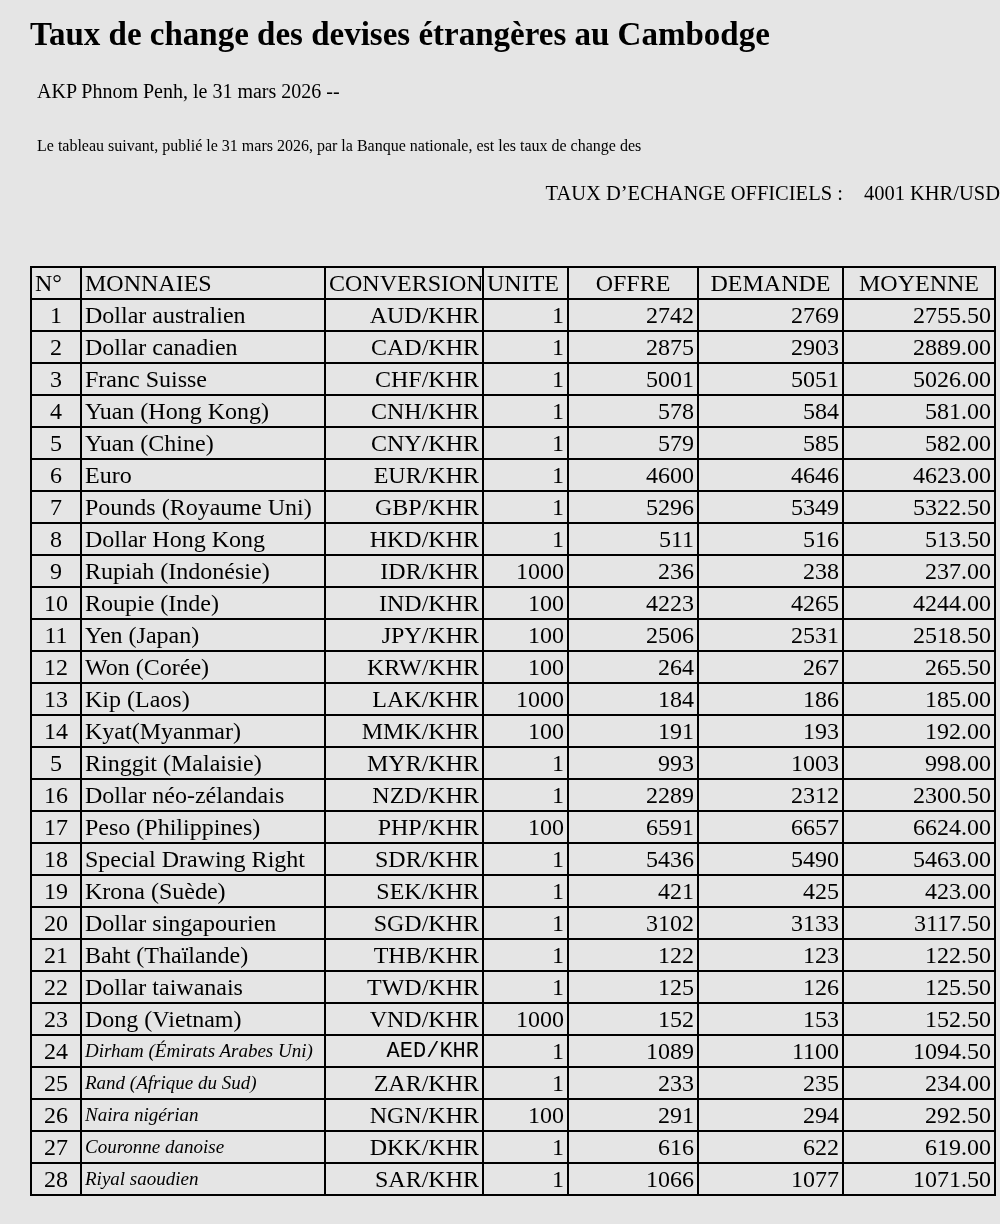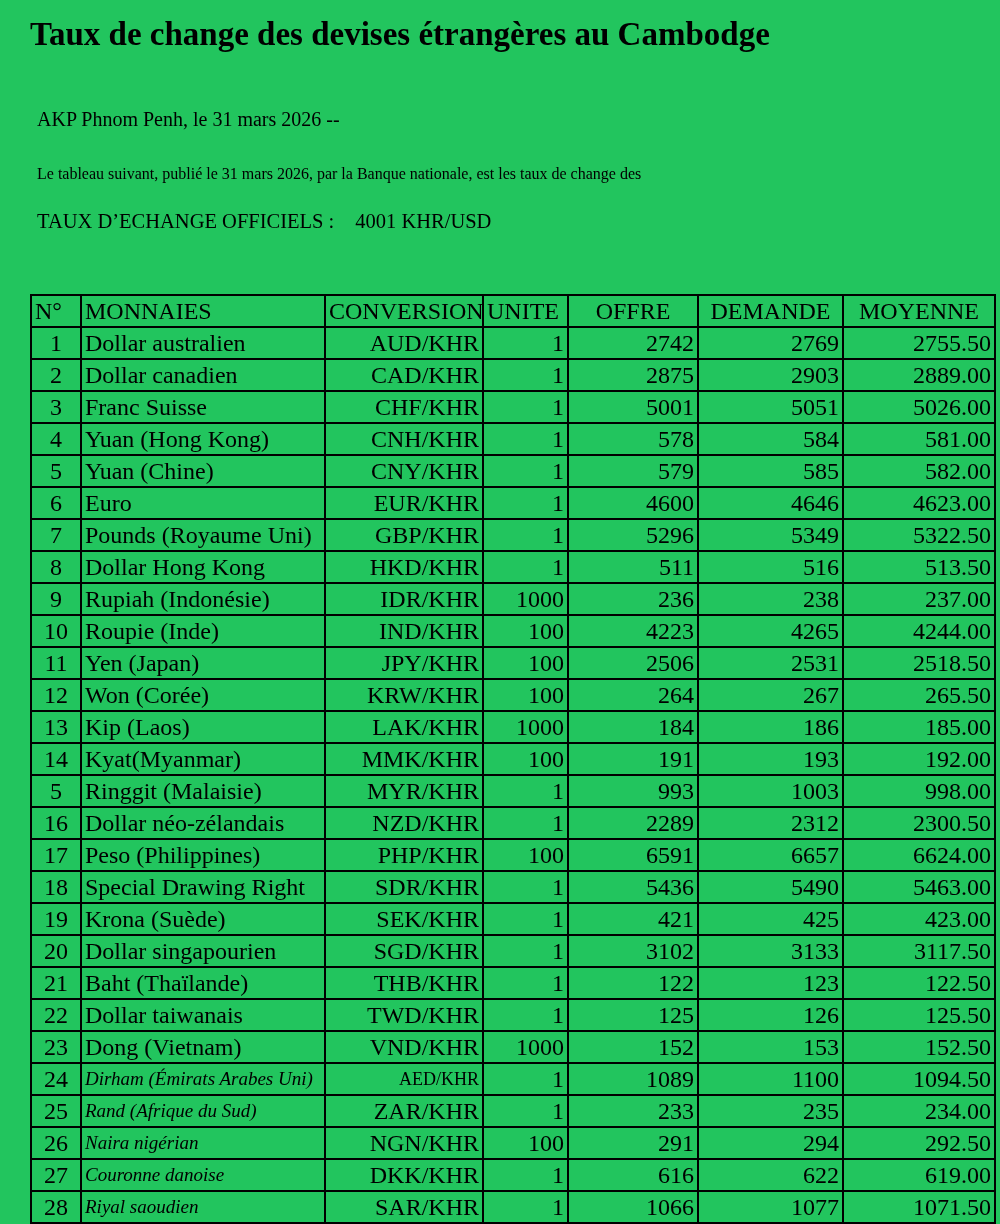--- a/index.html
+++ b/index.html
@@ -1,44 +1,45 @@
 <!DOCTYPE html>
 <html><head>
 <meta charset="utf-8">
 <style>
   html, body { margin: 0; padding: 0; background: #ffffff; }
   .page {
     position: relative;
     width: 1000px;
     height: 1224px;
-    background: #22c55e;
+    background: #e5e5e5;
     color: #000000;
     font-family: "Liberation Serif", serif;
     overflow: hidden;
   }
   .title {
     margin: 14px 0 0 30px;
     font-size: 33px;
     font-weight: 700;
     line-height: 40px;
   }
   .dateline {
-    margin: 52px 0 0 37px;
+    margin: 24px 0 0 37px;
     font-size: 20px;
     line-height: 26px;
   }
   .intro {
     margin: 22px 0 0 37px;
     font-size: 16px;
   }
   .intro-line { line-height: 40px; }
   .official {
     margin: 14px 0 0 37px;
     font-size: 20.5px;
     line-height: 26px;
+    text-align: right;
   }
   .official-value { margin-left: 21px; }
   table.rates {
     border-collapse: collapse;
     table-layout: fixed;
     margin: 60px 0 0 30px;
     width: 964px;
     font-size: 24px;
   }
   .rates th, .rates td {
@@ -50,21 +51,21 @@
     vertical-align: middle;
     font-weight: 400;
   }
   .h-left  { text-align: left; }
   .h-right { text-align: center; }
   .c-no    { text-align: center; }
   .c-name  { text-align: left; padding-left: 4px; border-radius: 10px; }
   .c-conv, .c-unit { text-align: right; }
   .c-num   { text-align: right; }
   .small-text { font-size: 19px; font-style: italic; }
-  .sans-text  { font-family: Liberation Serif, serif; font-size: 18px; margin-top: 23px; }
+  .sans-text  { font-family: Liberation Mono, monospace; font-size: 22px; margin-top: 23px; }
 </style>
 </head>
 <body>
 
 <div class="page">
 
   <h1 class="title">Taux de change des devises étrangères au Cambodge</h1>
 
   <p class="dateline">AKP Phnom Penh, le 31 mars 2026 --</p>
 

